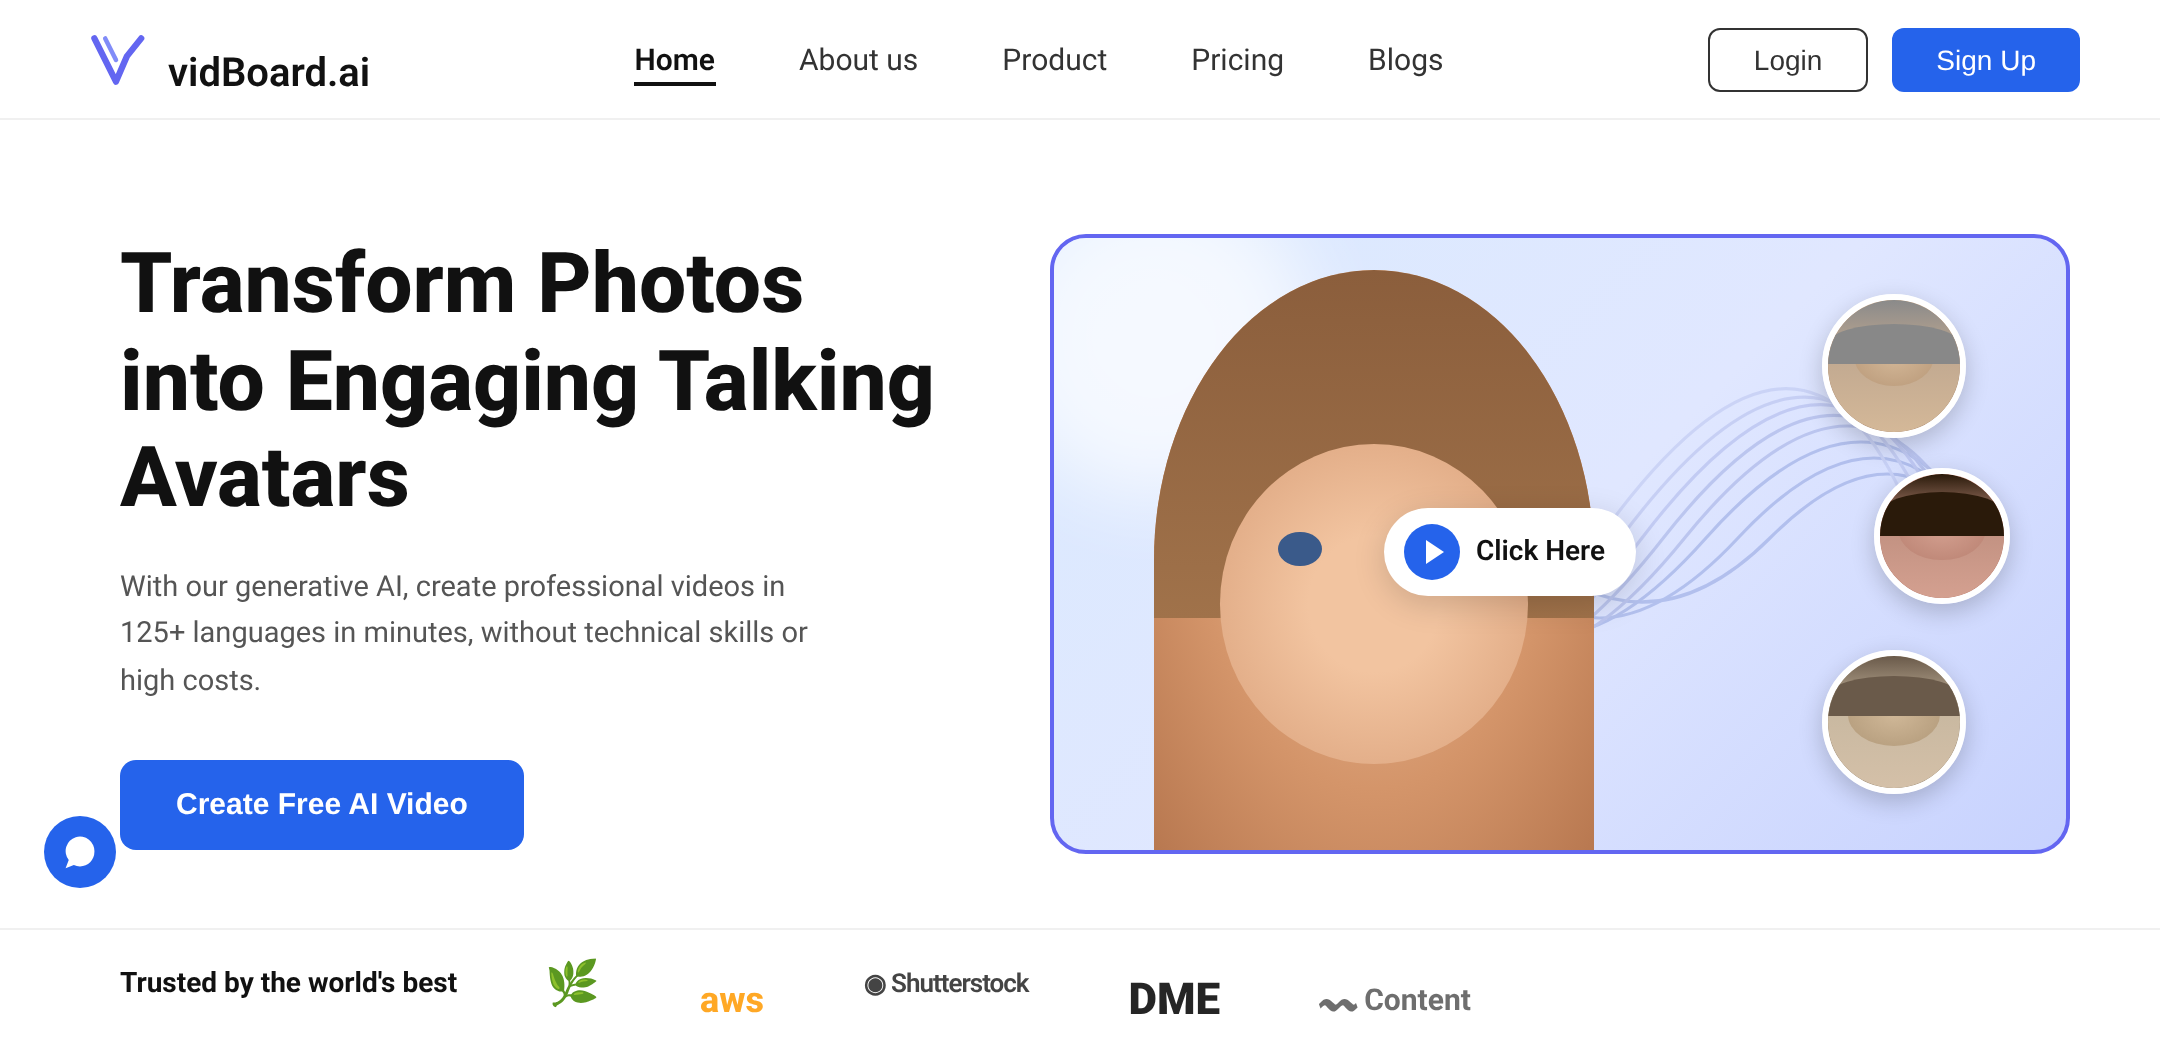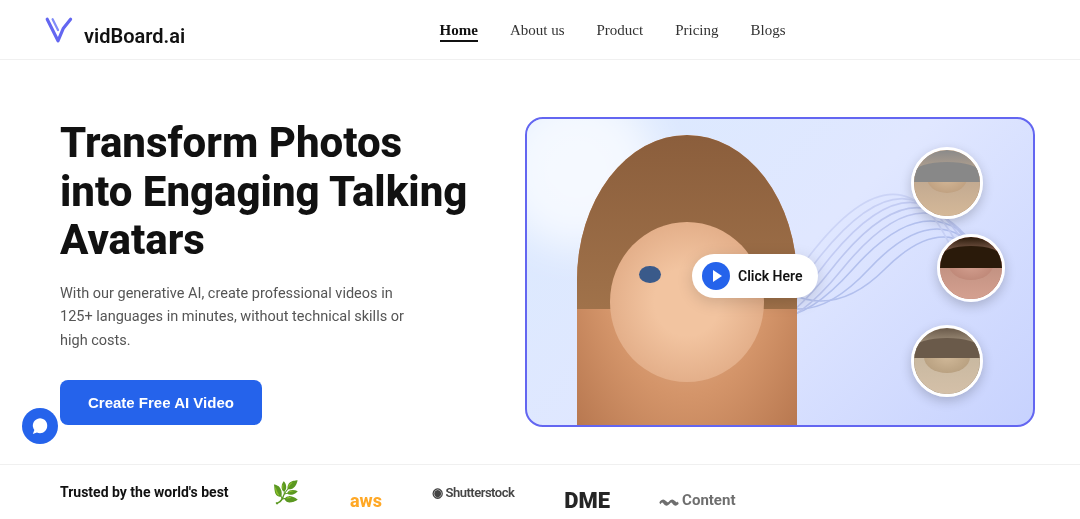--- a/index.html
+++ b/index.html
@@ -32,23 +32,22 @@
       height: 36px;
     }
     .logo-text {
       font-size: 20px;
       font-weight: 600;
       color: #111;
     }
     .nav-links {
       display: flex;
       align-items: flex-start;
-      gap: 32px;
+      gap: 42px;
       list-style: none;
-      font-family: Liberation Serif, serif;
     }
     .nav-links li a {
       text-decoration: none;
       color: #333;
       font-size: 15px;
     }
     .nav-links li a.active {
       font-weight: 600;
       color: #111;
       border-bottom: 2px solid #111;
@@ -304,20 +303,22 @@
 
   <ul class="nav-links">
     <li><a href="#" class="active">Home</a></li>
     <li><a href="#">About us</a></li>
     <li><a href="#">Product</a></li>
     <li><a href="#">Pricing</a></li>
     <li><a href="#">Blogs</a></li>
   </ul>
 
   <div class="nav-actions">
+    <button class="btn-login">Login</button>
+    <button class="btn-signup">Sign Up</button>
   </div>
 </nav>
 
 <section class="hero">
   <div class="hero-left">
     <h1 class="hero-title">Transform Photos into Engaging Talking Avatars</h1>
     <p class="hero-desc">With our generative AI, create professional videos in 125+ languages in minutes, without technical skills or high costs.</p>
     <button class="btn-cta">Create Free AI Video</button>
   </div>
 

